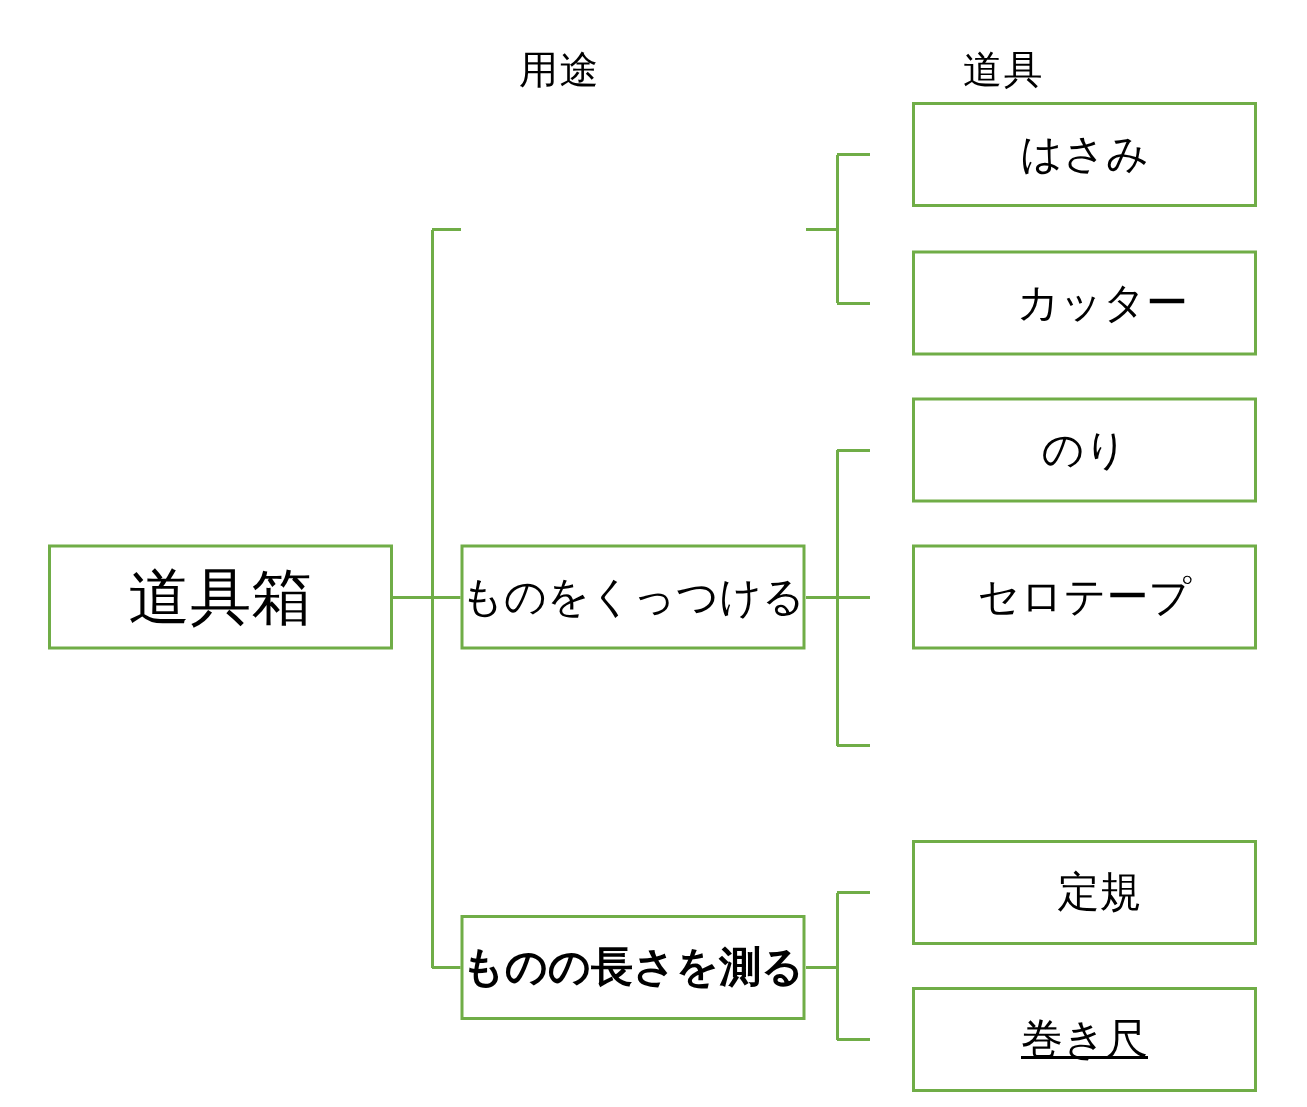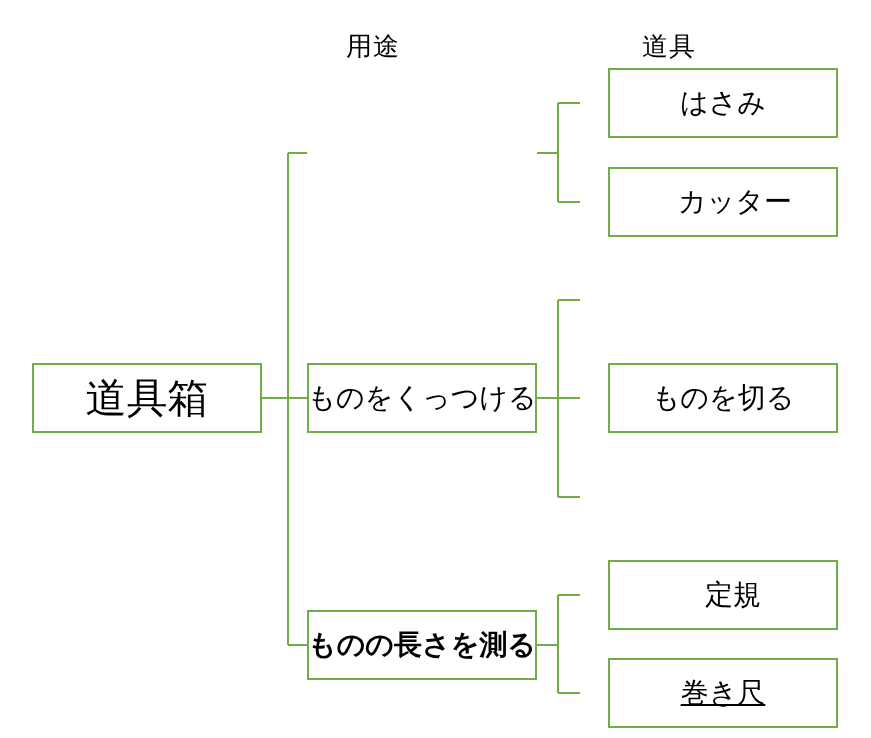--- a/index.html
+++ b/index.html
@@ -87,17 +87,18 @@
   <div class="col-header purpose">用途</div>
   <div class="col-header tool">道具</div>
 
   <div class="node root">道具箱</div>
 
   <div class="node branch b1">ものをくっつける</div>
   <div class="node branch b2">ものの長さを測る</div>
 
   <div class="node tool t0">はさみ</div>
   <div class="node tool t1">カッター</div>
-  <div class="node tool t3">ものを切る</div>
+  <div class="node tool t2">のり</div>
+  <div class="node tool t3">セロテープ</div>
   <div class="node tool t5">定規</div>
   <div class="node tool t6">巻き尺</div>
 
 </div>
 
 </body></html>

